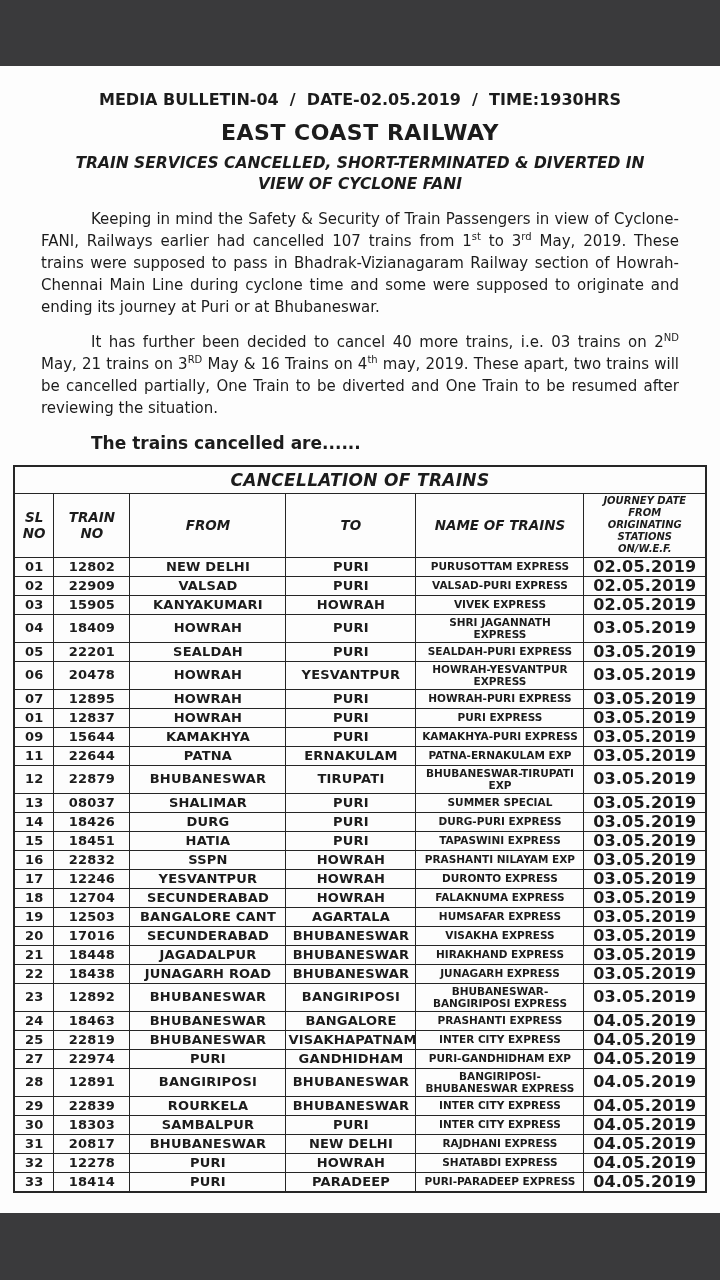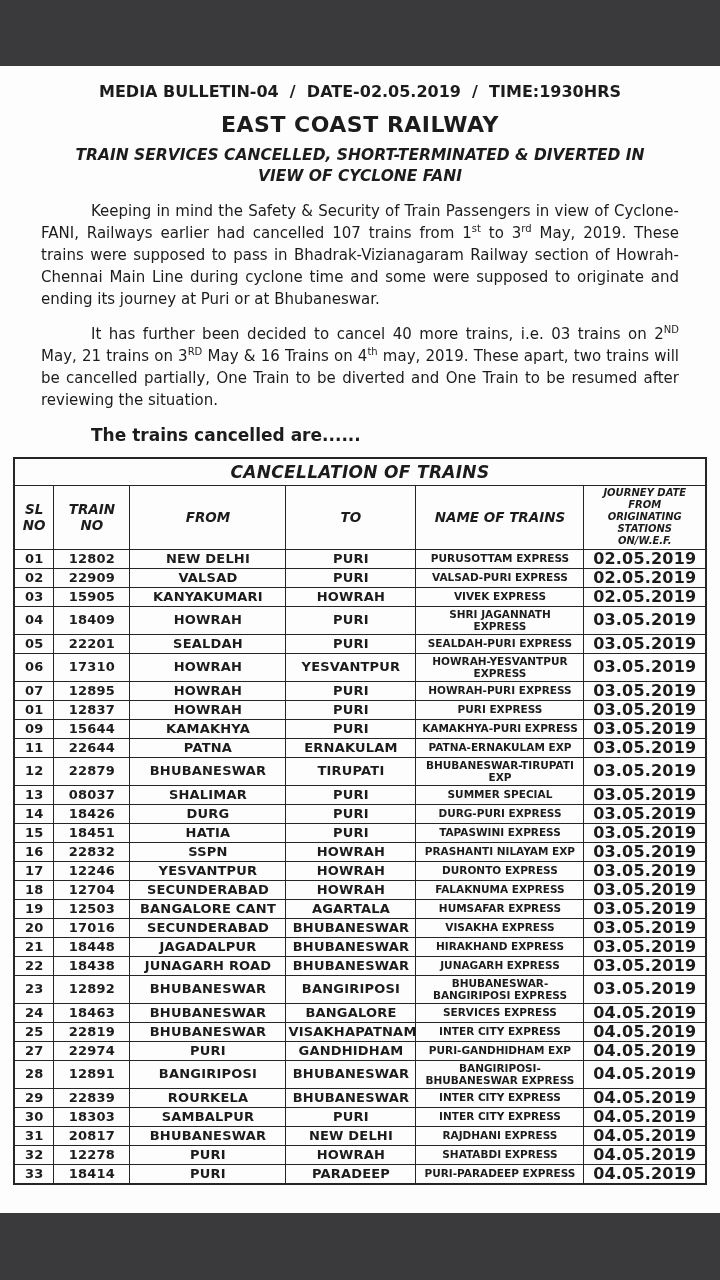--- a/index.html
+++ b/index.html
@@ -10,21 +10,21 @@
     color:#1c1c1c;
     overflow:hidden;
   }
   .letterbox { width:720px; background:#3a3a3c; }
   .letterbox.top { height:66px; }
   .letterbox.bottom { height:67px; }
   .page {
     width:720px; height:1147px;
     background:#fdfdfd;
     overflow:hidden;
-    padding-top:16px;
+    padding-top:24px;
   }
   .bulletin-line {
     text-align:center; font-weight:bold; font-size:16px; line-height:20px;
     margin:0 28px 10px; white-space:pre-wrap;
   }
   .doc-title {
     text-align:center; font-weight:bold; font-size:22px; line-height:26px;
     letter-spacing:.5px; margin:0 0 7px;
   }
   .doc-subtitle {
@@ -144,21 +144,21 @@
         <tr>
           <td class="c-sl">05</td>
           <td class="c-no">22201</td>
           <td class="c-from">SEALDAH</td>
           <td class="c-to">PURI</td>
           <td class="c-name">SEALDAH-PURI EXPRESS</td>
           <td class="c-date">03.05.2019</td>
         </tr>
         <tr>
           <td class="c-sl">06</td>
-          <td class="c-no">17310</td>
+          <td class="c-no">20478</td>
           <td class="c-from">HOWRAH</td>
           <td class="c-to">YESVANTPUR</td>
           <td class="c-name">HOWRAH-YESVANTPUR EXPRESS</td>
           <td class="c-date">03.05.2019</td>
         </tr>
         <tr>
           <td class="c-sl">07</td>
           <td class="c-no">12895</td>
           <td class="c-from">HOWRAH</td>
           <td class="c-to">PURI</td>
@@ -283,21 +283,21 @@
           <td class="c-from">BHUBANESWAR</td>
           <td class="c-to">BANGIRIPOSI</td>
           <td class="c-name">BHUBANESWAR-BANGIRIPOSI EXPRESS</td>
           <td class="c-date">03.05.2019</td>
         </tr>
         <tr>
           <td class="c-sl">24</td>
           <td class="c-no">18463</td>
           <td class="c-from">BHUBANESWAR</td>
           <td class="c-to">BANGALORE</td>
-          <td class="c-name">SERVICES EXPRESS</td>
+          <td class="c-name">PRASHANTI EXPRESS</td>
           <td class="c-date">04.05.2019</td>
         </tr>
         <tr>
           <td class="c-sl">25</td>
           <td class="c-no">22819</td>
           <td class="c-from">BHUBANESWAR</td>
           <td class="c-to">VISAKHAPATNAM</td>
           <td class="c-name">INTER CITY EXPRESS</td>
           <td class="c-date">04.05.2019</td>
         </tr>

